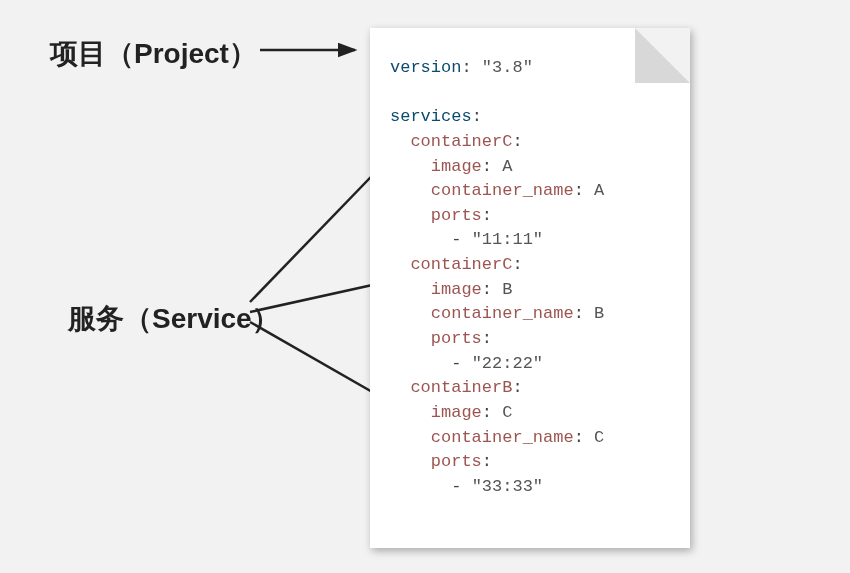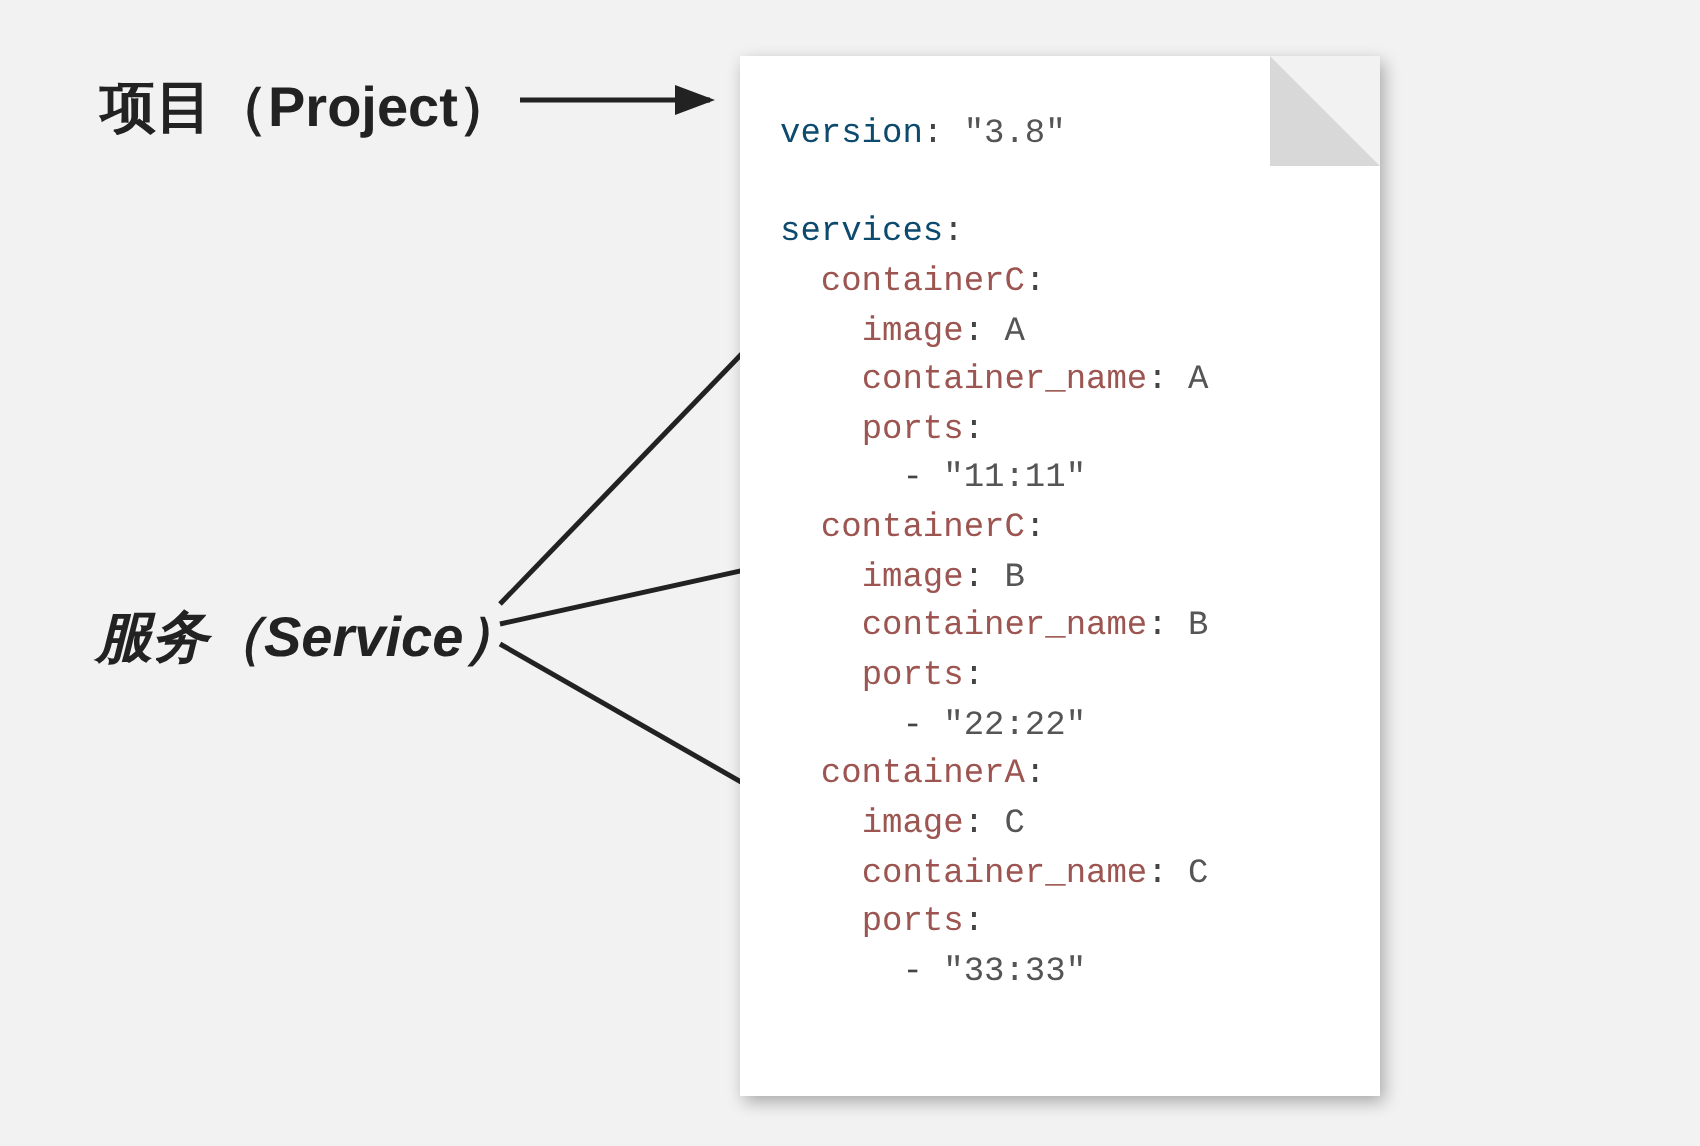--- a/index.html
+++ b/index.html
@@ -19,22 +19,21 @@
       font-size: 28px;
       font-weight: bold;
       color: #222;
     }
     .label.project {
       top: 35px;
       left: 50px;
     }
     .label.service {
       top: 300px;
-      left: 48px;
-      font-style: italic;
+      left: 68px;
     }
     .document {
       position: absolute;
       top: 28px;
       left: 370px;
       width: 320px;
       height: 520px;
       background: #fff;
       box-shadow: 2px 3px 8px rgba(0,0,0,0.3);
       padding: 28px 20px 20px 20px;
@@ -114,18 +113,18 @@
   <span class="key-brown2">containerC</span>:
     <span class="key-brown2">image</span>: <span class="val">A</span>
     <span class="key-brown2">container_name</span>: <span class="val">A</span>
     <span class="key-brown2">ports</span>:
       - <span class="str">"11:11"</span>
   <span class="key-brown2">containerC</span>:
     <span class="key-brown2">image</span>: <span class="val">B</span>
     <span class="key-brown2">container_name</span>: <span class="val">B</span>
     <span class="key-brown2">ports</span>:
       - <span class="str">"22:22"</span>
-  <span class="key-brown2">containerA</span>:
+  <span class="key-brown2">containerB</span>:
     <span class="key-brown2">image</span>: <span class="val">C</span>
     <span class="key-brown2">container_name</span>: <span class="val">C</span>
     <span class="key-brown2">ports</span>:
       - <span class="str">"33:33"</span></div>
 </div>
 
 </body></html>

